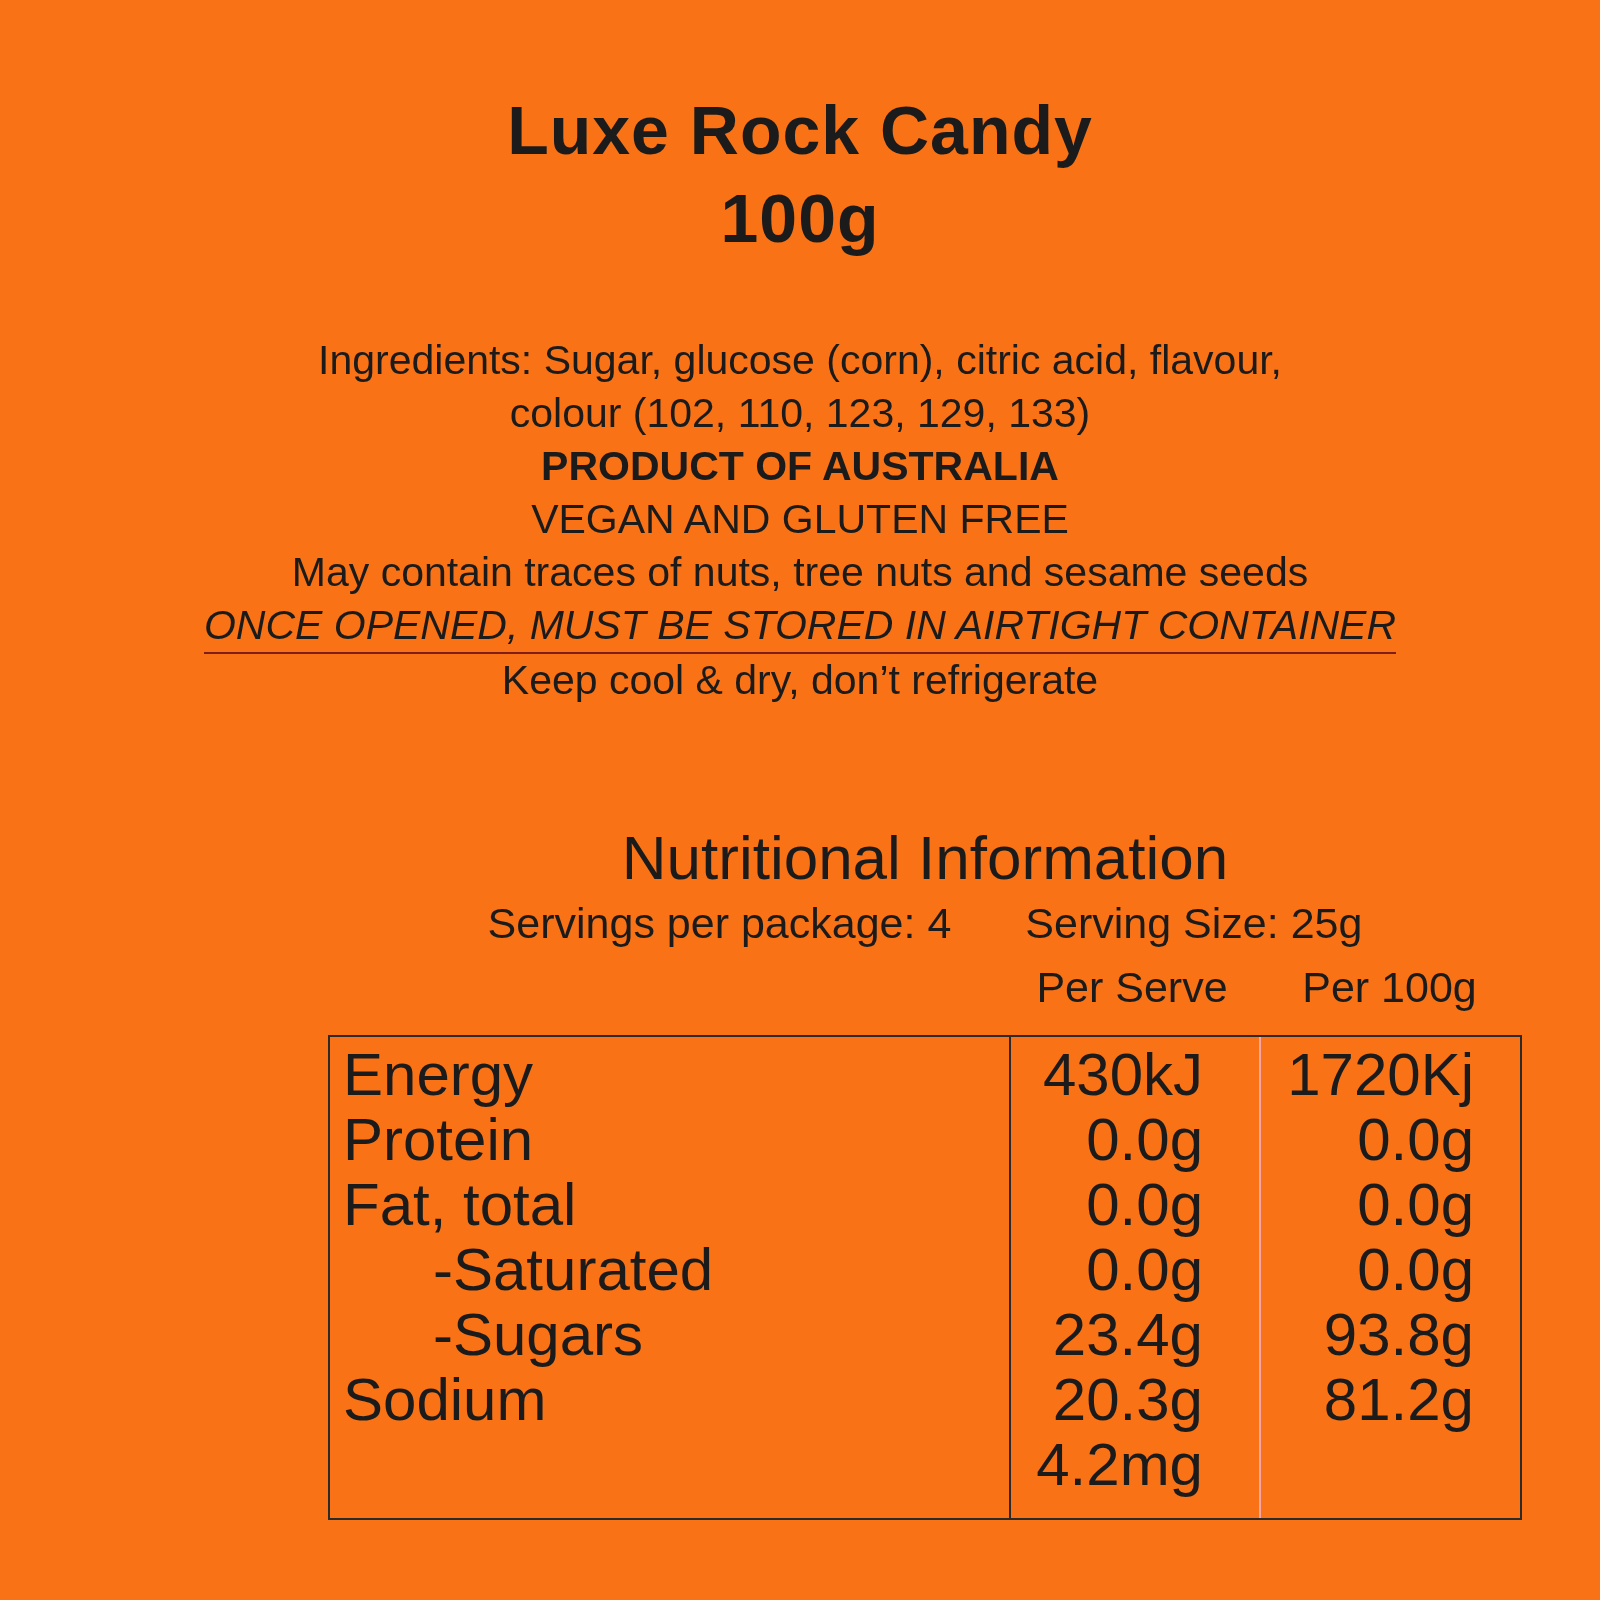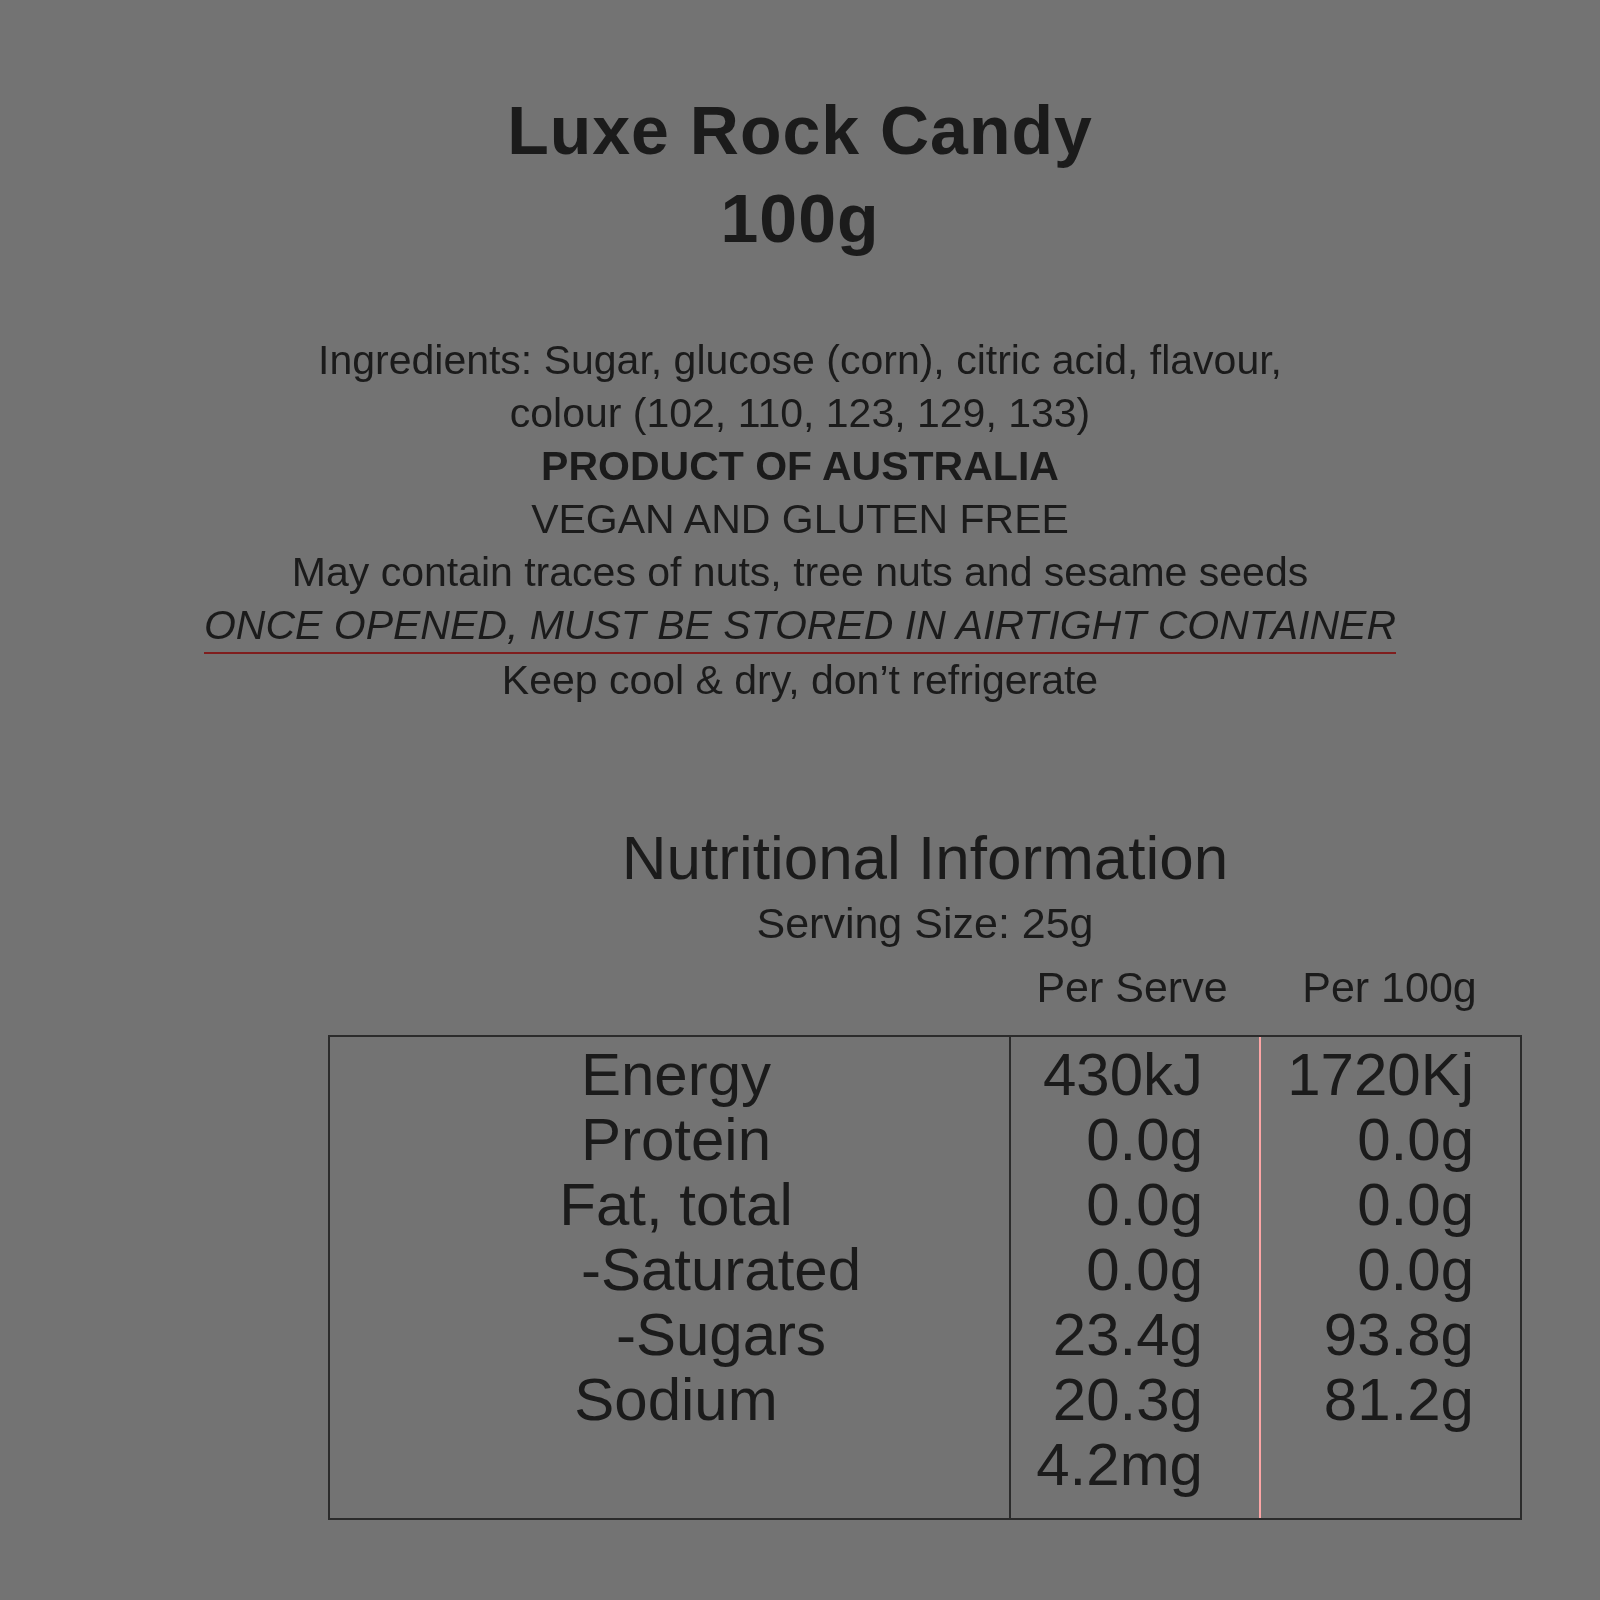--- a/index.html
+++ b/index.html
@@ -1,19 +1,19 @@
 <!DOCTYPE html>
 <html><head>
 <meta charset="utf-8">
 <style>
   html, body { margin:0; padding:0; background:#ffffff; }
   .page {
     position:relative;
     width:1600px; height:1600px;
-    background:#737373;
+    background:#f97316;
     color:#1b1b1b;
     font-family:"Liberation Sans", sans-serif;
     overflow:hidden;
   }
   
   .title-block {
     padding-top:86px;
     text-align:center;
     font-weight:bold;
     font-size:68px;
@@ -72,21 +72,21 @@
     border:2px solid #2b2b2b;
     display:flex;
     font-size:60px;
     line-height:65px;
   }
   .tcol { padding-top:5px; box-sizing:border-box; }
   .tcol.labels { width:679px; }
   .tcol.serve  { width:250px; border-left:2px solid #2b2b2b; }
   .tcol.g100   { flex:1;      border-left:2px solid #fca5a5; }
   .cell { height:65px; white-space:nowrap; }
-  .labels .cell { padding-left:13px;text-align:center; }
+  .labels .cell { padding-left:13px; }
   .labels .cell.indent { padding-left:103px; }
   .serve .cell { text-align:right; padding-right:56px; }
   .g100  .cell { text-align:right; padding-right:46px; }
 </style>
 </head>
 <body>
 
 <div class="page">
 
   <header class="title-block">
@@ -101,20 +101,21 @@
     <p>VEGAN AND GLUTEN FREE</p>
     <p>May contain traces of nuts, tree nuts and sesame seeds</p>
     <p class="storage-line"><span class="storage-text">ONCE OPENED, MUST BE STORED IN AIRTIGHT CONTAINER</span></p>
     <p>Keep cool &amp; dry, don’t refrigerate</p>
   </section>
 
   <section class="nutrition">
     <h2 class="nutrition-heading">Nutritional Information</h2>
 
     <div class="servings-row">
+      <span>Servings per package: 4</span>
       <span>Serving Size: 25g</span>
     </div>
 
     <div class="col-headers">
       <span class="spacer"></span>
       <span class="col-head">Per Serve</span>
       <span class="col-head last">Per 100g</span>
     </div>
 
     <div class="ntable">

